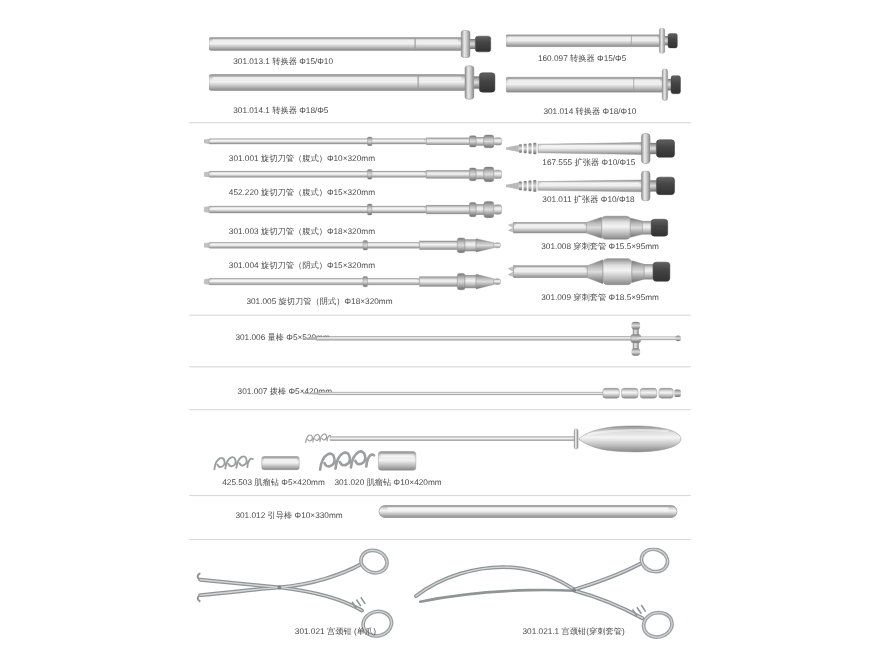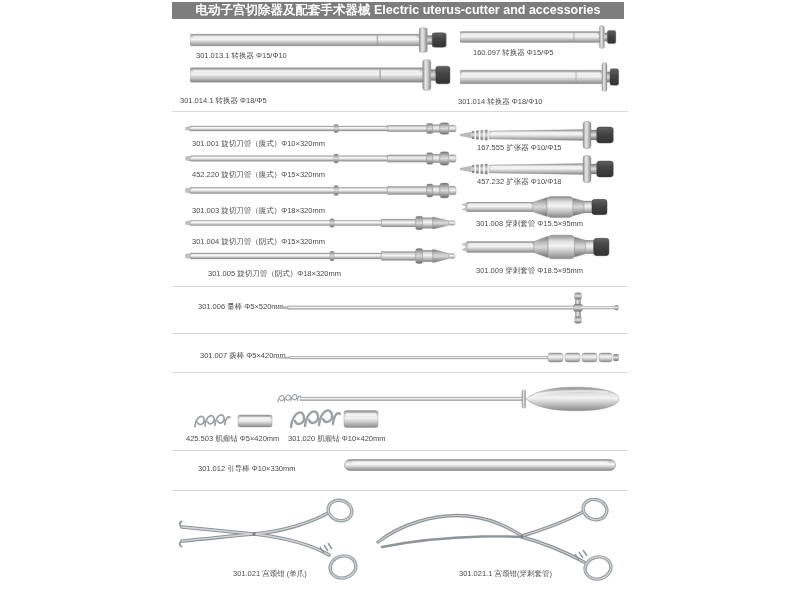--- a/index.html
+++ b/index.html
@@ -2,21 +2,21 @@
 <html><head>
 <meta charset="utf-8">
 <style>
   html,body{margin:0;padding:0;background:#fff;}
   .page{position:relative;width:800px;height:600px;background:#ffffff;overflow:hidden;
         font-family:"Liberation Sans","DejaVu Sans",sans-serif;}
   .header{position:absolute;left:172px;top:2px;width:452px;height:17px;background:#7d7d7d;
           color:#ffffff;font-size:12.5px;font-weight:bold;line-height:17px;text-align:center;
           white-space:nowrap;}
   .divider{position:absolute;left:172px;width:456px;height:1px;background:#d9d9d9;}
-  .label{position:absolute;font-size:7.5px;color:#4a4a4a;white-space:nowrap;line-height:9px;}
+  .label{position:absolute;font-size:7.5px;color:#4a4a4a;white-space:nowrap;line-height:9px;margin-left:16px;}
   .inst{position:absolute;}
 </style>
 </head>
 <body>
 
 <svg width="0" height="0" style="position:absolute" aria-hidden="true">
   <defs>
     <linearGradient id="gmet" x1="0" y1="0" x2="0" y2="1">
       <stop offset="0" stop-color="#8e8e8e"></stop>
         <stop offset="0.25" stop-color="#dedede"></stop>
@@ -101,50 +101,47 @@
     </symbol>
 
     <symbol id="sym-loops" viewBox="0 0 52 28">
       <path d="M2,22 C4,6 14,4 15,12 C16,18 8,22 6,16 M16,21 C18,5 28,3 29,11 C30,17 22,21 20,15 M30,20 C32,4 42,2 43,10 C44,16 36,20 34,14 M44,19 C45,9 49,7 51,9" fill="none" stroke="#9b9fa1" stroke-width="2.4" stroke-linecap="round"></path>
     </symbol>
   </defs>
 </svg>
 
 <div class="page">
 
-  <div class="header">
-    <span>电动子宫切除器及配套手术器械 Electric uterus-cutter and accessories</span>
-  </div>
 
   <div class="divider" style="top:111px"></div>
   <div class="divider" style="top:286px"></div>
   <div class="divider" style="top:333px"></div>
   <div class="divider" style="top:372px"></div>
   <div class="divider" style="top:450px"></div>
   <div class="divider" style="top:490px"></div>
 
   <svg class="inst" style="left:190px;top:27px;width:268px;height:26px" viewBox="0 0 270 40" preserveAspectRatio="none">
       <use href="#sym-conv"></use>
     </svg>
   <div class="label" style="left:196px;top:51px">301.013.1 转换器 Φ15/Φ10</div>
 
   <svg class="inst" style="left:190px;top:59px;width:272px;height:32px" viewBox="0 0 270 40" preserveAspectRatio="none">
       <use href="#sym-conv"></use>
     </svg>
-  <div class="label" style="left:180px;top:96px">301.014.1 转换器 Φ18/Φ5</div>
+  <div class="label" style="left:196px;top:96px">301.014.1 转换器 Φ18/Φ5</div>
 
   <svg class="inst" style="left:460px;top:25px;width:163px;height:24px" viewBox="0 0 270 40" preserveAspectRatio="none">
       <use href="#sym-conv"></use>
     </svg>
   <div class="label" style="left:473px;top:48px">160.097 转换器 Φ15/Φ5</div>
 
   <svg class="inst" style="left:460px;top:62px;width:166px;height:30px" viewBox="0 0 270 40" preserveAspectRatio="none">
       <use href="#sym-conv"></use>
     </svg>
-  <div class="label" style="left:458px;top:97px">301.014 转换器 Φ18/Φ10</div>
+  <div class="label" style="left:478px;top:97px">301.014 转换器 Φ18/Φ10</div>
 
   <svg class="inst" style="left:185px;top:121px;width:272px;height:15px" viewBox="0 0 270 20" preserveAspectRatio="none">
       <use href="#sym-tube-a"></use>
     </svg>
   <div class="label" style="left:192px;top:139px">301.001 旋切刀管（腹式）Φ10×320mm</div>
 
   <svg class="inst" style="left:185px;top:150px;width:272px;height:17px" viewBox="0 0 270 20" preserveAspectRatio="none">
       <use href="#sym-tube-a"></use>
     </svg>
   <div class="label" style="left:192px;top:170px">452.220 旋切刀管（腹式）Φ15×320mm</div>
@@ -165,21 +162,21 @@
   <div class="label" style="left:208px;top:269px">301.005 旋切刀管（阴式）Φ18×320mm</div>
 
   <svg class="inst" style="left:460px;top:121px;width:160px;height:28px" viewBox="0 0 165 30" preserveAspectRatio="none">
       <use href="#sym-dilator"></use>
     </svg>
   <div class="label" style="left:477px;top:143px">167.555 扩张器 Φ10/Φ15</div>
 
   <svg class="inst" style="left:460px;top:155px;width:160px;height:28px" viewBox="0 0 165 30" preserveAspectRatio="none">
       <use href="#sym-dilator"></use>
     </svg>
-  <div class="label" style="left:477px;top:177px">457.232 扩张器 Φ10/Φ18</div>
+  <div class="label" style="left:477px;top:177px">301.011 扩张器 Φ10/Φ18</div>
 
   <svg class="inst" style="left:462px;top:192px;width:150px;height:30px" viewBox="0 0 150 36" preserveAspectRatio="none">
       <use href="#sym-cannula"></use>
     </svg>
   <div class="label" style="left:476px;top:219px">301.008 穿刺套管 Φ15.5×95mm</div>
 
   <svg class="inst" style="left:462px;top:230px;width:152px;height:34px" viewBox="0 0 150 36" preserveAspectRatio="none">
       <use href="#sym-cannula"></use>
     </svg>
   <div class="label" style="left:476px;top:266px">301.009 穿刺套管 Φ18.5×95mm</div>
@@ -241,21 +238,21 @@
     <path d="M4,43 C32,40.5 56,37.5 76,36 C106,33.5 134,24 150,15" fill="none" stroke="#8f9497" stroke-width="3.6" stroke-linecap="round"></path>
     <path d="M4,29 C32,31.5 56,34 76,36 C106,39.5 134,47 151,57" fill="none" stroke="#d3d6d8" stroke-width="1.3" stroke-linecap="round"></path>
     <path d="M4,43 C32,40.5 56,37.5 76,36 C106,33.5 134,24 150,15" fill="none" stroke="#d3d6d8" stroke-width="1.3" stroke-linecap="round"></path>
     <path d="M142,49 l4,6 M146,47 l4,6 M150,45 l4,6" stroke="#8f9497" stroke-width="1.4"></path>
     <circle cx="76" cy="36" r="1.7" fill="#7f8487"></circle>
     <ellipse cx="162" cy="12.5" rx="12" ry="10" transform="rotate(18 162 12.5)" fill="none" stroke="#9aa0a3" stroke-width="3.4"></ellipse>
     <ellipse cx="162" cy="12.5" rx="12" ry="10" transform="rotate(18 162 12.5)" fill="none" stroke="#d3d6d8" stroke-width="1.1"></ellipse>
     <ellipse cx="165" cy="69" rx="13" ry="11" transform="rotate(-14 165 69)" fill="none" stroke="#9aa0a3" stroke-width="3.4"></ellipse>
     <ellipse cx="165" cy="69" rx="13" ry="11" transform="rotate(-14 165 69)" fill="none" stroke="#d3d6d8" stroke-width="1.1"></ellipse>
   </svg>
-  <div class="label" style="left:233px;top:569px">301.021 宫颈钳 (单爪)</div>
+  <div class="label" style="left:252px;top:569px">301.021 宫颈钳 (单爪)</div>
 
   <svg class="inst" style="left:372px;top:498px;width:250px;height:86px" viewBox="0 0 250 86">
     <path d="M6,44 C28,27 62,15 96,18 C120,20.5 138,30 150,38" fill="none" stroke="#8f9497" stroke-width="3.4" stroke-linecap="round"></path>
     <path d="M10,49 C35,44 70,39.5 110,38.5 C125,38.2 140,38.5 150,39" fill="none" stroke="#8f9497" stroke-width="2.4" stroke-linecap="round"></path>
     <path d="M6,44 C28,27 62,15 96,18 C120,20.5 138,30 150,38" fill="none" stroke="#d3d6d8" stroke-width="1.2" stroke-linecap="round"></path>
     <path d="M150,38 C176,30 198,21 211,14" fill="none" stroke="#8f9497" stroke-width="3.6" stroke-linecap="round"></path>
     <path d="M150,39 C176,46 199,57 212,64" fill="none" stroke="#8f9497" stroke-width="3.6" stroke-linecap="round"></path>
     <path d="M150,38 C176,30 198,21 211,14" fill="none" stroke="#d3d6d8" stroke-width="1.2" stroke-linecap="round"></path>
     <path d="M150,39 C176,46 199,57 212,64" fill="none" stroke="#d3d6d8" stroke-width="1.2" stroke-linecap="round"></path>
     <path d="M203,56 l4,6 M207,54 l4,6 M211,52 l4,6" stroke="#8f9497" stroke-width="1.4"></path>

